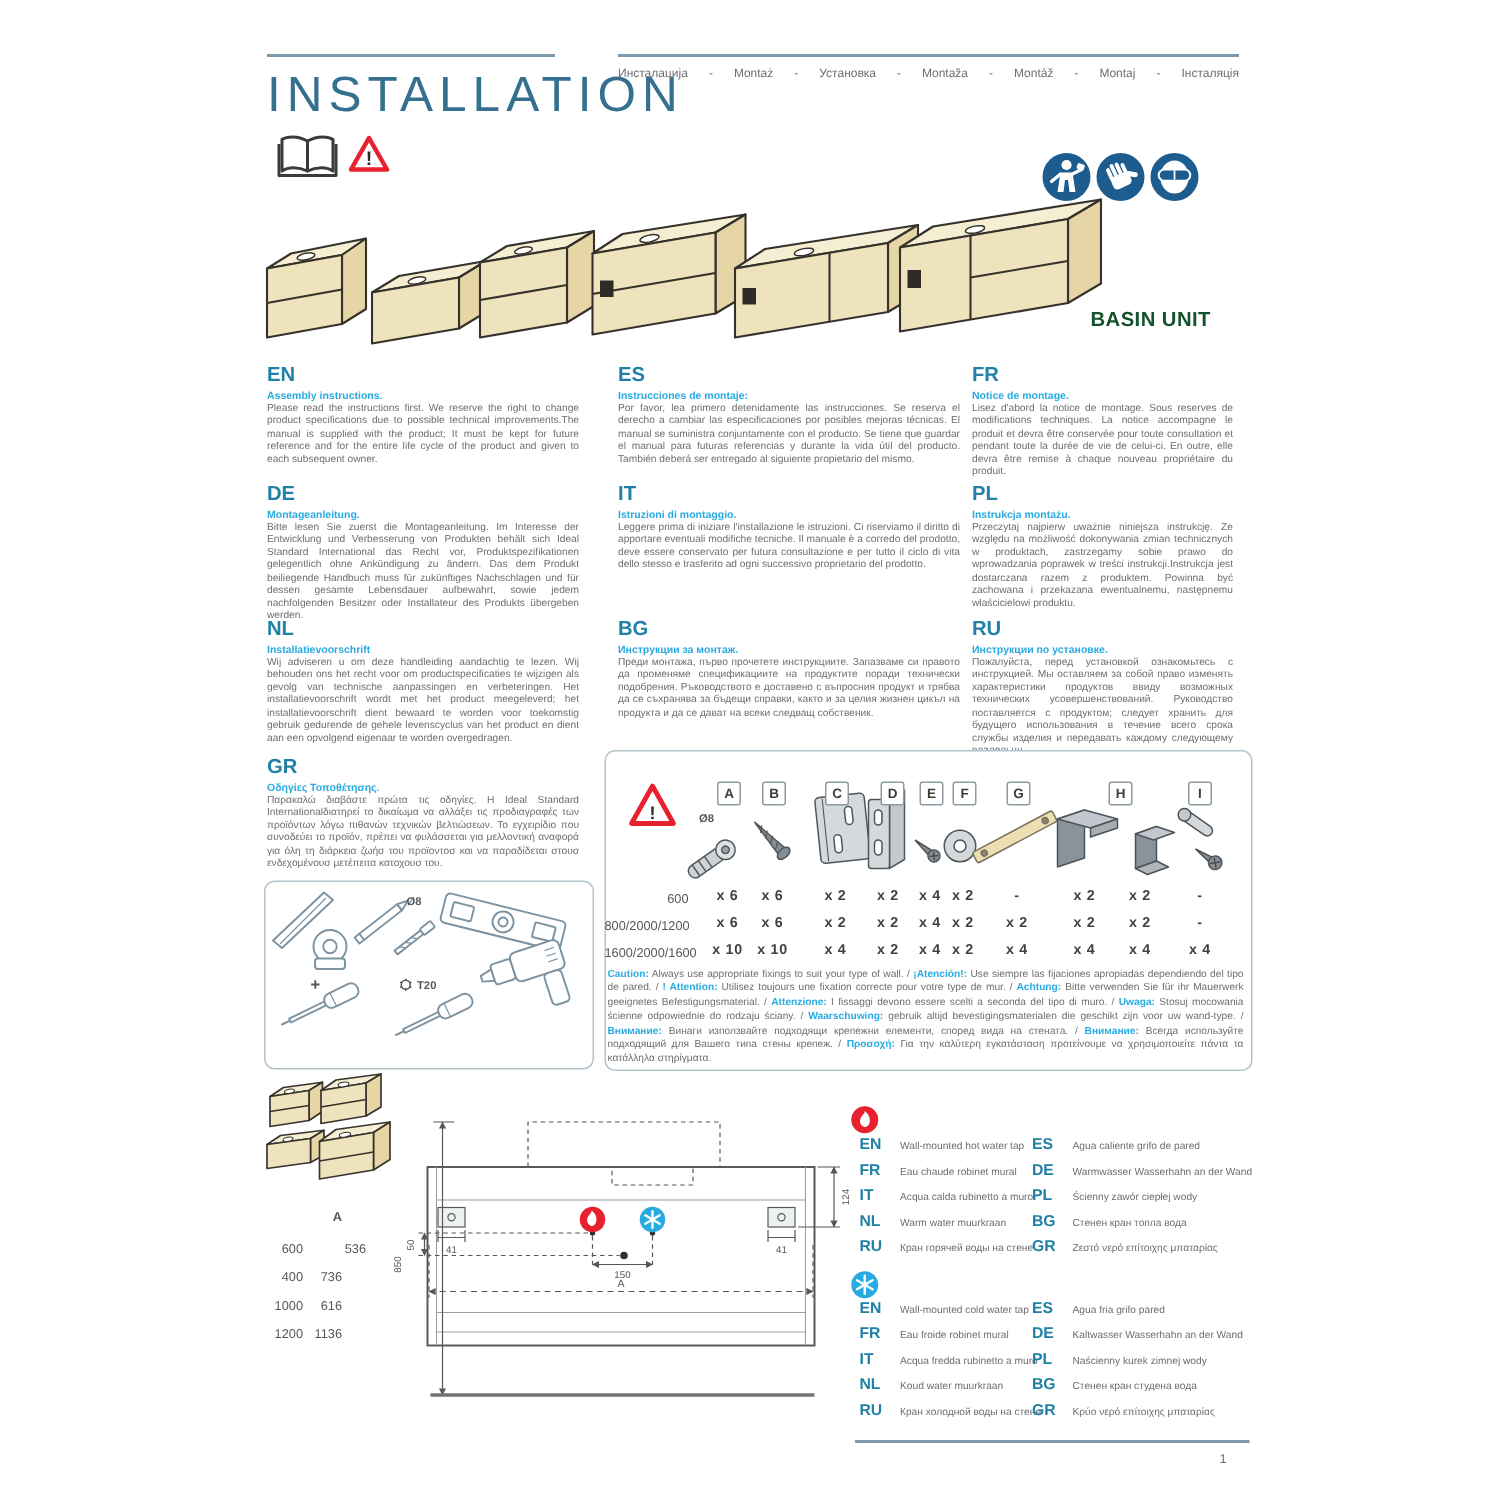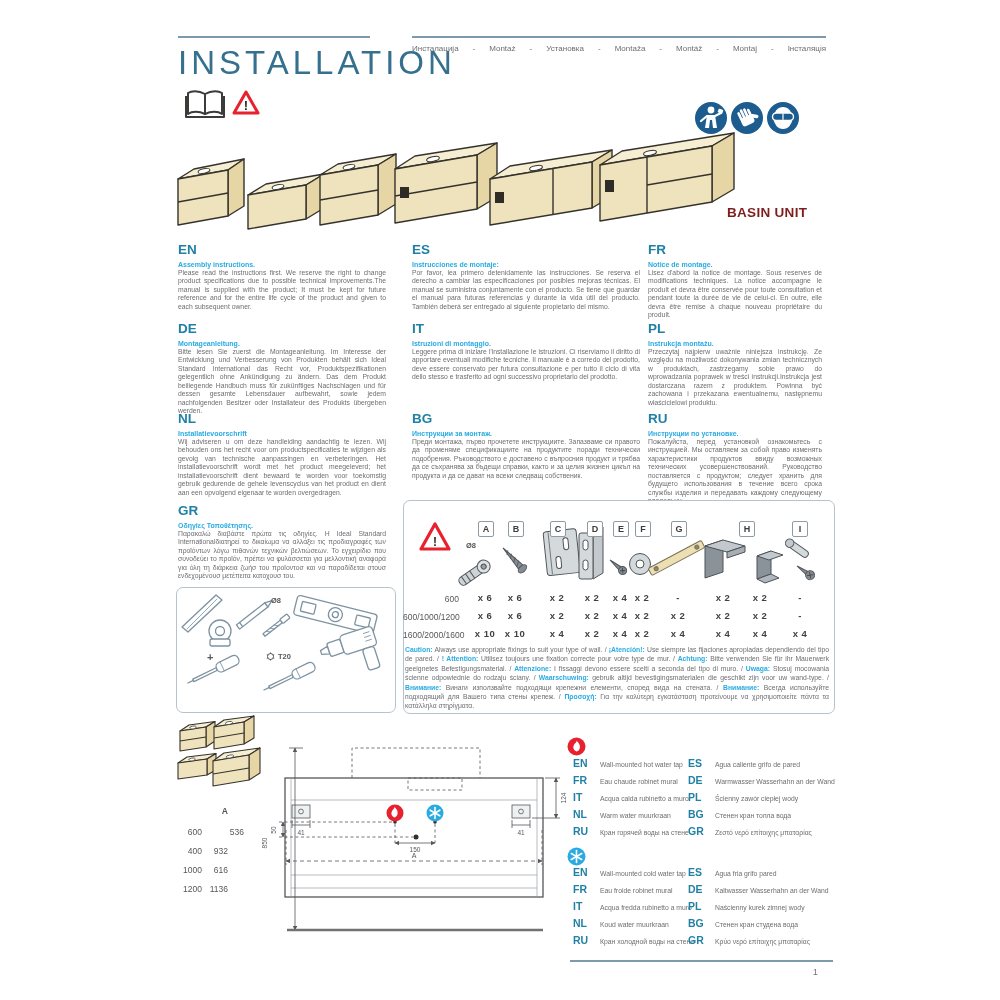--- a/index.html
+++ b/index.html
@@ -3,21 +3,21 @@
 <meta charset="utf-8">
 <style>
   html,body{margin:0;padding:0}
   body{width:1000px;height:1000px;position:relative;background:#fff;overflow:hidden;
        font-family:"Liberation Sans",sans-serif;color:#6d6e71;-webkit-font-smoothing:antialiased}
   .abs{position:absolute}
   .rule{position:absolute;height:2px;background:#7d9aad}
   .title{position:absolute;font-size:33px;letter-spacing:4px;color:#35708f;font-weight:400}
   .hlang{position:absolute;font-size:8px;line-height:12.5px;color:#6d6e71}
   .hlang div{text-align:justify;text-align-last:justify}
-  .basin-label{position:absolute;font-size:13.5px;font-weight:bold;color:#7f1d1d;letter-spacing:.3px}
+  .basin-label{position:absolute;font-size:13.5px;font-weight:bold;color:#14532d;letter-spacing:.3px}
   .sec{position:absolute}
   .sec-code{font-size:13.5px;font-weight:bold;color:#2180a5;line-height:1;margin-bottom:4px}
   .sec-sub{font-size:7px;font-weight:bold;color:#29abe2;margin-bottom:1.5px}
   .sec-body{font-size:6.8px;line-height:1.24;text-align:justify}
   .panel{position:absolute;border:1px solid #b5c4cc;border-radius:7px;background:#fff}
   .letterbox{position:absolute;width:14px;height:14px;border:1px solid #8d9ba4;border-radius:2px;
              background:#fff;font-size:9px;font-weight:bold;color:#3c3c3b;text-align:center;line-height:14px}
   .q{position:absolute;width:34px;text-align:center;font-size:9.5px;font-weight:bold;color:#3f4144;letter-spacing:.5px}
   .rowlabel{position:absolute;width:56px;text-align:right;font-size:8.5px;color:#55575a}
   .caution{position:absolute;font-size:6.8px;line-height:9.4px;text-align:justify;color:#6d6e71}
@@ -277,21 +277,21 @@
 <div class="q" style="left:498px;top:592px">x 6</div>
 <div class="q" style="left:540px;top:592px">x 2</div>
 <div class="q" style="left:575px;top:592px">x 2</div>
 <div class="q" style="left:603px;top:592px">x 4</div>
 <div class="q" style="left:625px;top:592px">x 2</div>
 <div class="q" style="left:661px;top:592px">-</div>
 <div class="q" style="left:706px;top:592px">x 2</div>
 <div class="q" style="left:743px;top:592px">x 2</div>
 <div class="q" style="left:783px;top:592px">-</div>
 
-<div class="rowlabel" style="left:403px;top:612px">600/1000/1200</div>
+<div class="rowlabel" style="left:403px;top:612px">800/2000/1200</div>
 <div class="q" style="left:468px;top:610px">x 6</div>
 <div class="q" style="left:498px;top:610px">x 6</div>
 <div class="q" style="left:540px;top:610px">x 2</div>
 <div class="q" style="left:575px;top:610px">x 2</div>
 <div class="q" style="left:603px;top:610px">x 4</div>
 <div class="q" style="left:625px;top:610px">x 2</div>
 <div class="q" style="left:661px;top:610px">x 2</div>
 <div class="q" style="left:706px;top:610px">x 2</div>
 <div class="q" style="left:743px;top:610px">x 2</div>
 <div class="q" style="left:783px;top:610px">-</div>
@@ -420,21 +420,21 @@
   <polygon points="0,7 36,1 36,26 0,32" fill="#efe3bd"></polygon>
   <line x1="0" y1="20" x2="36" y2="14"></line>
   <ellipse cx="17" cy="2.5" rx="3.8" ry="1.5" fill="#fff" stroke-width=".7" transform="rotate(-10 17 2.5)"></ellipse>
  </g>
 </svg>
 
 <div class="dimcell" style="left:198px;top:806px;font-weight:bold">A</div>
 <div class="dimcell" style="left:172px;top:827px">600</div>
 <div class="dimcell" style="left:214px;top:827px">536</div>
 <div class="dimcell" style="left:172px;top:846px">400</div>
-<div class="dimcell" style="left:198px;top:846px">932</div>
+<div class="dimcell" style="left:198px;top:846px">736</div>
 <div class="dimcell" style="left:172px;top:865px">1000</div>
 <div class="dimcell" style="left:198px;top:865px">616</div>
 <div class="dimcell" style="left:172px;top:884px">1200</div>
 <div class="dimcell" style="left:198px;top:884px">1136</div>
 
 <svg class="abs" style="left:253px;top:735px" width="318" height="205" viewBox="0 0 318 205">
   <defs>
     <marker id="ar" markerWidth="7" markerHeight="7" refX="5.5" refY="3" orient="auto-start-reverse">
       <path d="M0,0 L6,3 L0,6 Z" fill="#55575a"></path>
     </marker>

